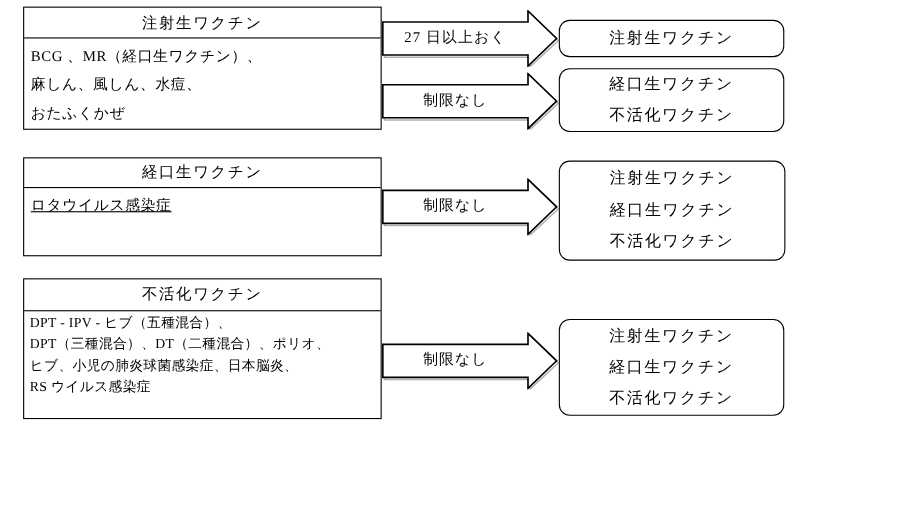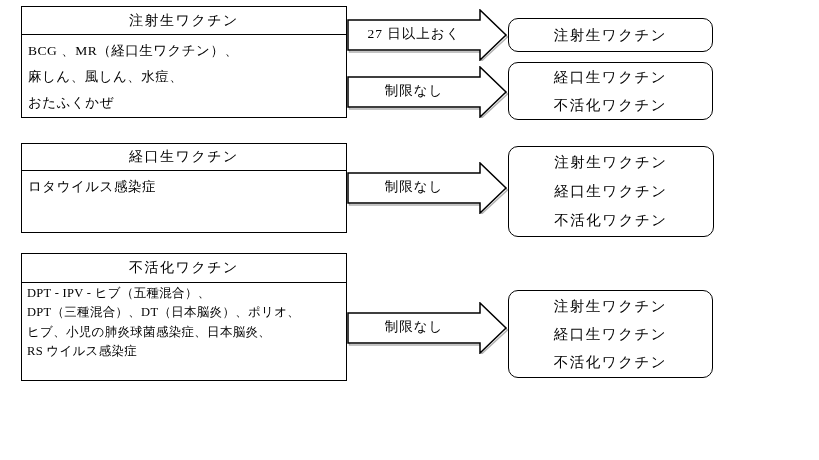--- a/index.html
+++ b/index.html
@@ -38,21 +38,21 @@
   }
   .src-line {
     white-space: nowrap;
     letter-spacing: 0.5px;
   }
   #src-box-0 { left: 21px; top: 6px;  width: 326px; height: 112px; }
   #src-box-0 .src-title { height: 28px; }
   #src-box-0 .src-line  { font-size: 13.5px; line-height: 26px; }
   #src-box-1 { left: 21px; top: 143px; width: 326px; height: 90px; }
   #src-box-1 .src-title { height: 27px; }
-  #src-box-1 .src-line  { font-size: 13.5px; line-height: 26px; }
+  #src-box-1 .src-line  { font-size: 13.5px; line-height: 26px; text-decoration: underline; }
   #src-box-2 { left: 21px; top: 253px; width: 326px; height: 128px; }
   #src-box-2 .src-title { height: 29px; }
   #src-box-2 .src-body  { padding: 1px 5px 0 5px; }
   #src-box-2 .src-line  { font-size: 12.5px; line-height: 19.4px; letter-spacing: 0.3px; }
 
   
   .arrow {
     position: absolute;
     width: 161px;
     height: 52px;
@@ -121,21 +121,21 @@
     <div class="src-title">経口生ワクチン</div>
     <div class="src-body">
       <div class="src-line">ロタウイルス感染症</div>
     </div>
   </div>
 
   <div class="src-box" id="src-box-2">
     <div class="src-title">不活化ワクチン</div>
     <div class="src-body">
       <div class="src-line">DPT - IPV - ヒブ（五種混合）、</div>
-      <div class="src-line">DPT（三種混合）、DT（日本脳炎）、ポリオ、</div>
+      <div class="src-line">DPT（三種混合）、DT（二種混合）、ポリオ、</div>
       <div class="src-line">ヒブ、小児の肺炎球菌感染症、日本脳炎、</div>
       <div class="src-line">RS ウイルス感染症</div>
     </div>
   </div>
 
   <div class="arrow" id="arrow-0">
     <svg width="161" height="52" viewBox="0 0 161 52">
       <polygon points="2.5,13 134.5,13 134.5,3 160.5,28 134.5,52 134.5,43 2.5,43" fill="none" stroke="#b0b0b0" stroke-width="1.4"></polygon>
       <polygon points="1,11 133,11 133,1 159,26 133,51 133,41 1,41" fill="#ffffff" stroke="#000000" stroke-width="1.5"></polygon>
     </svg>

